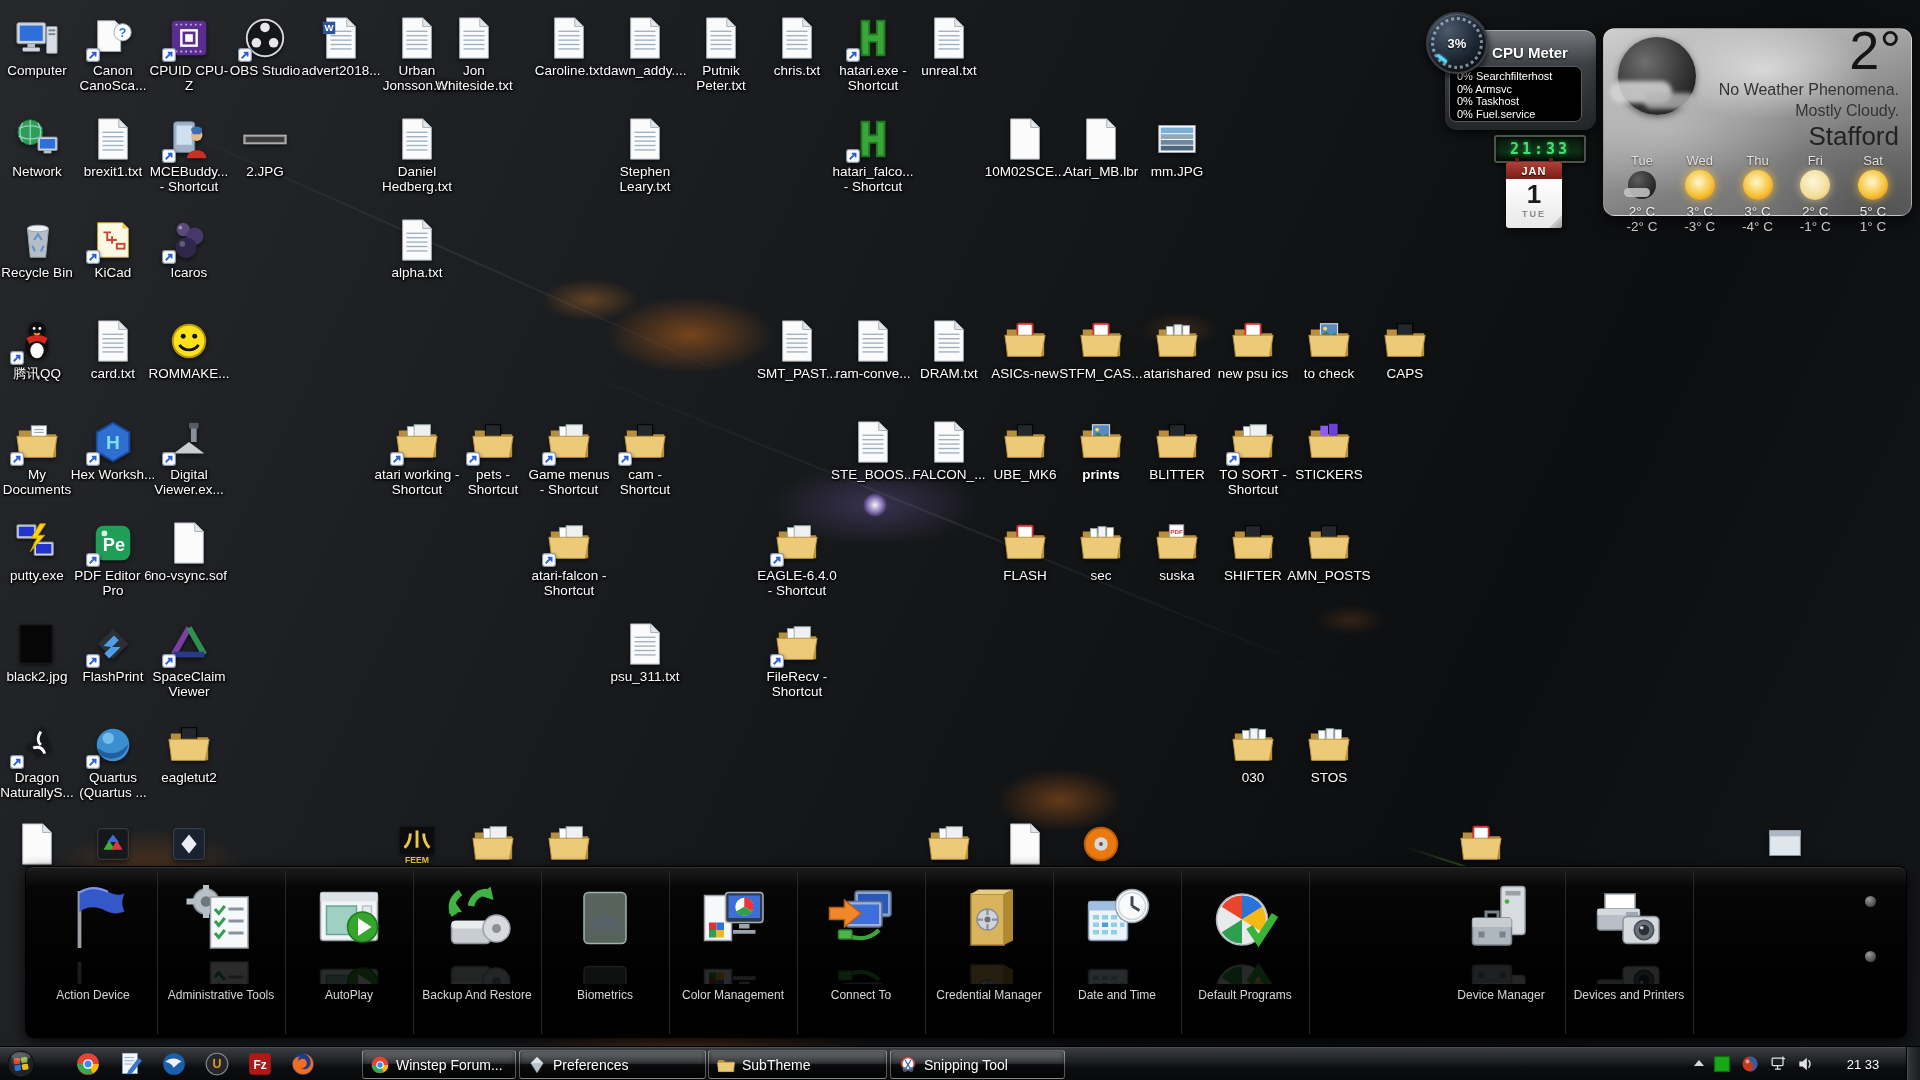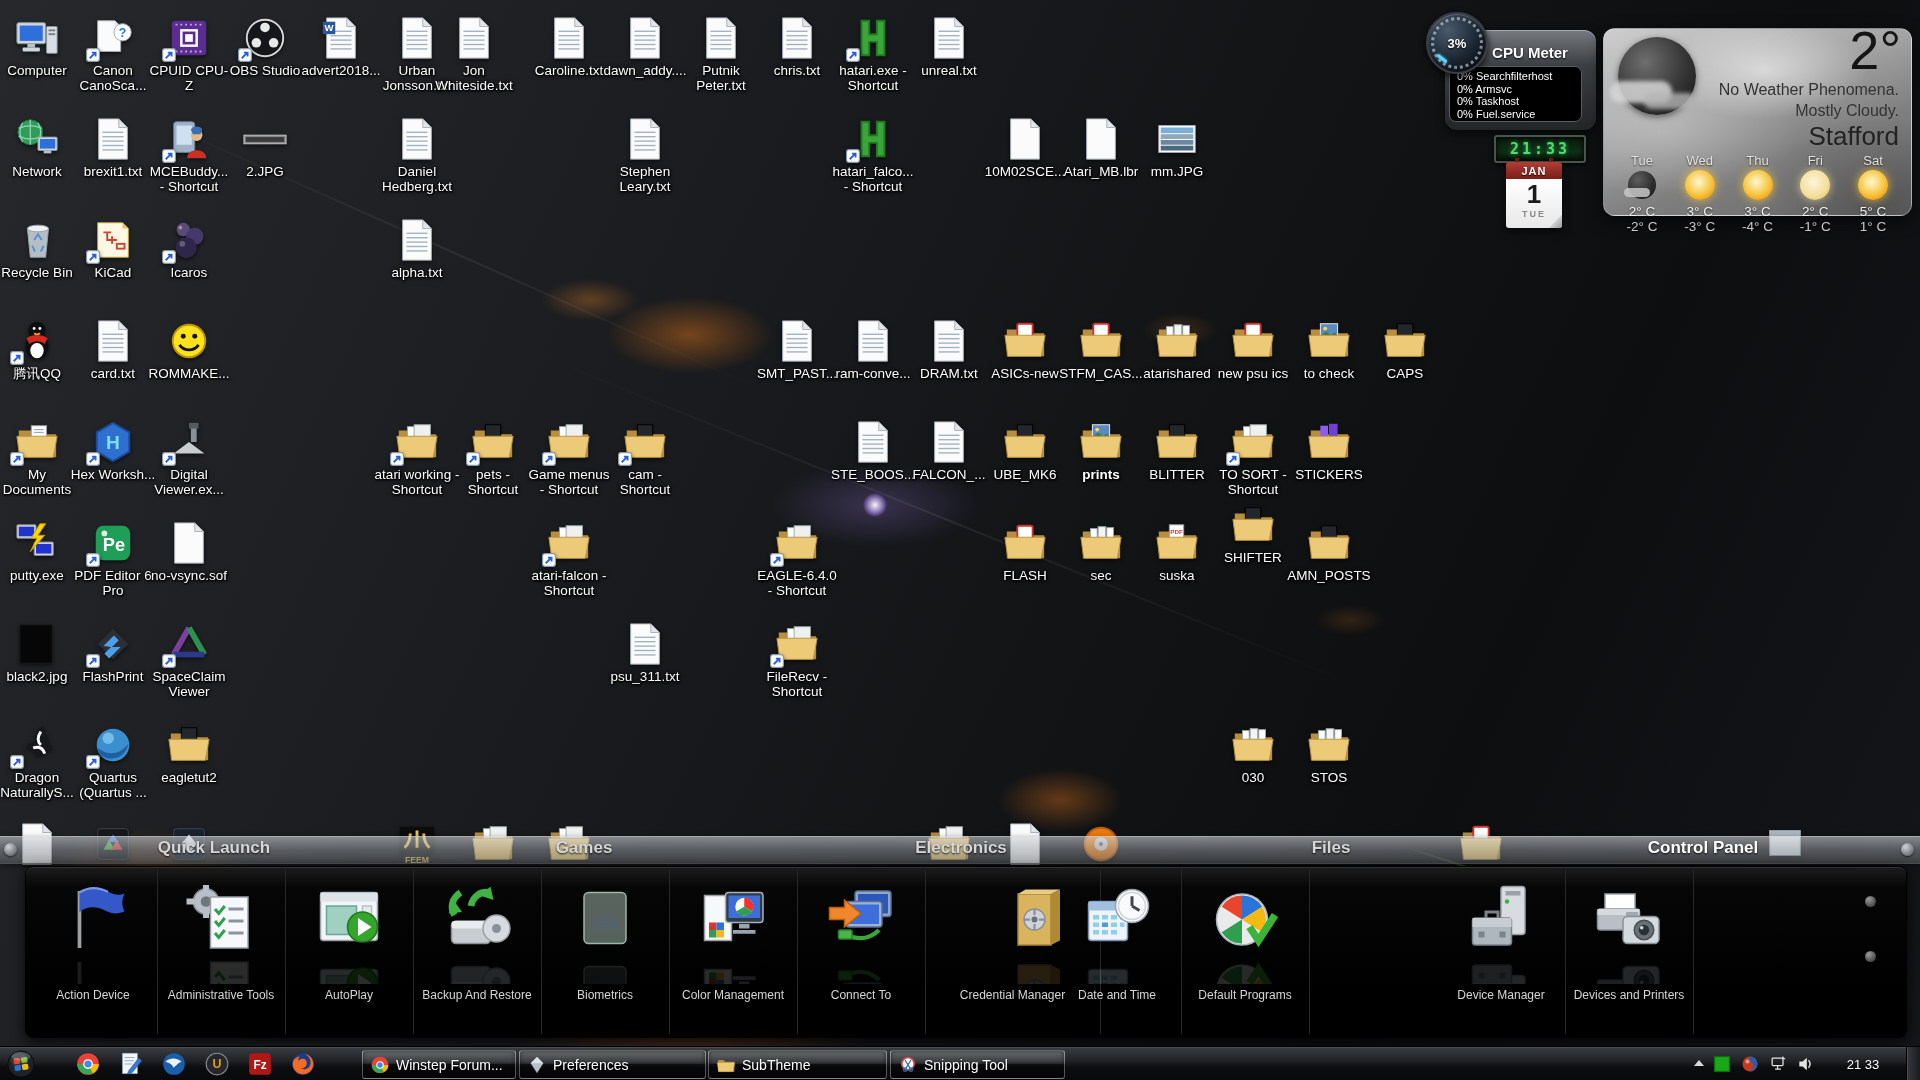--- a/index.html
+++ b/index.html
@@ -947,21 +947,21 @@
         <div class="dicon-img">
           <svg viewBox="0 0 48 48" xmlns="http://www.w3.org/2000/svg">
             <path d="M5 12h13l4 4h22v24H5z" fill="#b98e3e"></path>
             <rect x="16" y="5" width="15" height="15" fill="#fff" stroke="#99a"></rect>
             <text x="23.5" y="15" font-size="6.5" font-weight="bold" fill="#c33" text-anchor="middle" font-family="Liberation Sans, sans-serif">PDF</text>
             <path d="M3 18h42l-4 22H6z" fill="#ecca77" stroke="#b8933f"></path>
           </svg>
         </div>
         <div class="dicon-label">suska</div>
       </div>
-      <div class="dicon" style="left: 1253px; top: 501px;">
+      <div class="dicon" style="left: 1253px; top: 519px;">
         <div class="dicon-img">
           <svg viewBox="0 0 48 48" xmlns="http://www.w3.org/2000/svg">
             <path d="M5 12h13l4 4h22v24H5z" fill="#b98e3e"></path>
             <rect x="16" y="6" width="16" height="14" fill="#23262a" stroke="#000"></rect>
             <path d="M3 18h42l-4 22H6z" fill="#ecca77" stroke="#b8933f"></path>
           </svg>
         </div>
         <div class="dicon-label">SHIFTER</div>
       </div>
       <div class="dicon" style="left: 1329px; top: 519px;">
@@ -1276,29 +1276,20 @@
           <div class="wx-dayname">Sat</div>
           <div class="wx-ico">
             <div class="wx-sun"></div>
           </div>
           <div class="wx-hi">5° C</div>
           <div class="wx-lo">1° C</div>
         </div>
       </div>
   </div>
 
-  <div id="tabbar">
-    <div class="tab-knob" style="left:4px;"></div>
-    <div class="tab-knob" style="right:6px;"></div>
-  <div class="shelf-tab" style="left: 214px;">Quick Launch</div>
-      <div class="shelf-tab" style="left: 584px;">Games</div>
-      <div class="shelf-tab" style="left: 961px;">Electronics</div>
-      <div class="shelf-tab" style="left: 1331px;">Files</div>
-      <div class="shelf-tab active" style="left: 1703px;">Control Panel</div>
-    </div>
 
   <div id="dock">
     <div class="dock-dot" style="right:30px;top:29px;"></div>
     <div class="dock-dot" style="right:30px;top:84px;"></div>
   <div class="dock-cell" style="left: 3px;">
         <div class="dock-ico"><svg viewBox="0 0 48 48" xmlns="http://www.w3.org/2000/svg">
             <path d="M15 6v38" stroke="#9aa0a6" stroke-width="2.5"></path>
             <path d="M15 7c7-4.5 13-3.5 19-.5 5 2.5 8 2.5 11 1-2 5-2 8 0 12-4 2-8 2-13-.5-6-3-12-3-17 1z" fill="#3558c8"></path>
             <path d="M15 7c7-4.5 13-3.5 19-.5" stroke="#7b96ea" stroke-width="1.5" fill="none"></path>
           </svg></div>
@@ -1444,21 +1435,21 @@
             <rect x="20" y="6" width="24" height="17" rx="2" fill="#8fa6c8" stroke="#5a6f92"></rect>
             <rect x="22" y="8" width="20" height="13" fill="#2a57b8"></rect>
             <rect x="14" y="13" width="24" height="17" rx="2" fill="#9fb2d2" stroke="#5a6f92"></rect>
             <rect x="16" y="15" width="20" height="13" fill="#3d6ed9"></rect>
             <path d="M3 17h10v-5l11 9-11 9v-5H3z" fill="#f0872a" stroke="#b85f12"></path>
             <path d="M14 35c8 4 16 3 22-3" stroke="#3aa53a" stroke-width="3" fill="none"></path>
             <rect x="9" y="32" width="9" height="6" rx="1" fill="#4ab54a" stroke="#2e7f2e"></rect>
           </svg></div>
         <div class="dock-label">Connect To</div>
       </div>
-      <div class="dock-cell" style="left: 899px; padding-left: 47px;">
+      <div class="dock-cell" style="left: 899px;">
         <div class="dock-ico"><svg viewBox="0 0 48 48" xmlns="http://www.w3.org/2000/svg">
             <rect x="12" y="8" width="22" height="34" fill="#d9b45c" stroke="#a8843a"></rect>
             <path d="M34 8l6-3v34l-6 3z" fill="#b08a30"></path>
             <path d="M12 8l5-3h23l-6 3z" fill="#e8cb80"></path>
             <circle cx="23" cy="25" r="7" fill="#cfd4da" stroke="#8a9098"></circle>
             <circle cx="23" cy="25" r="2" fill="#6a7078"></circle>
             <path d="M23 18v4M23 28v4M16 25h4M26 25h4" stroke="#8a9098" stroke-width="1.5"></path>
           </svg></div>
         <div class="dock-refl"><svg viewBox="0 0 48 48" xmlns="http://www.w3.org/2000/svg">
             <rect x="12" y="8" width="22" height="34" fill="#d9b45c" stroke="#a8843a"></rect>

